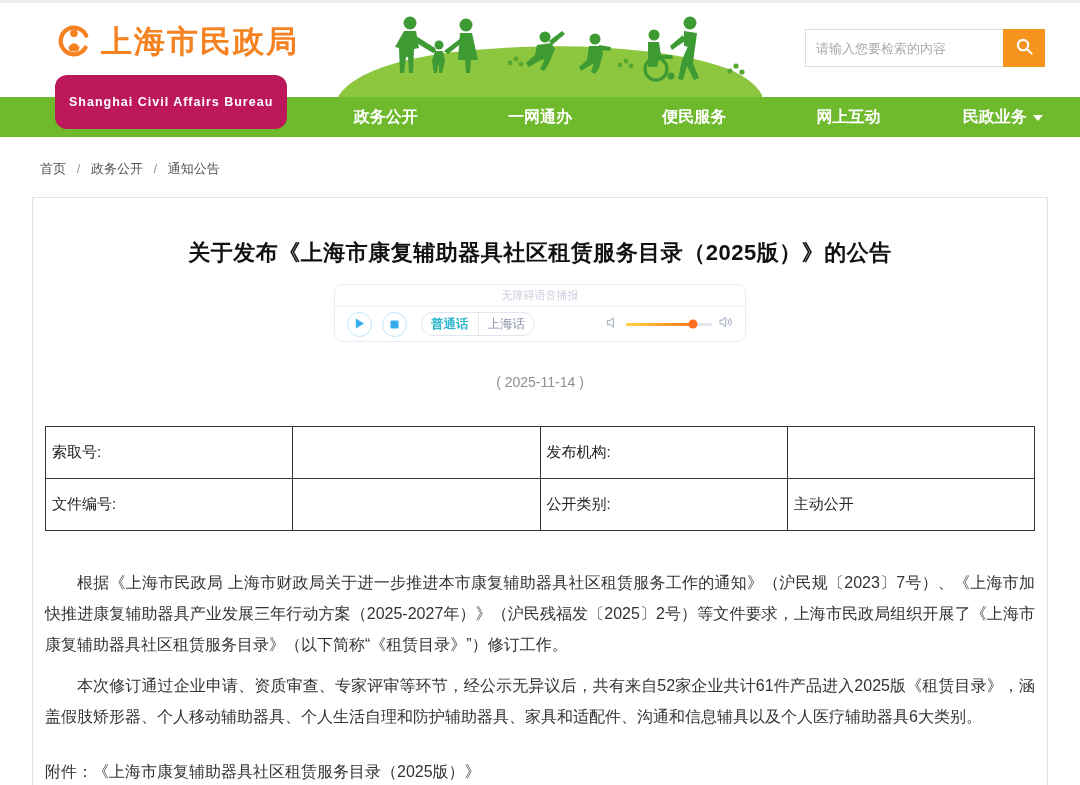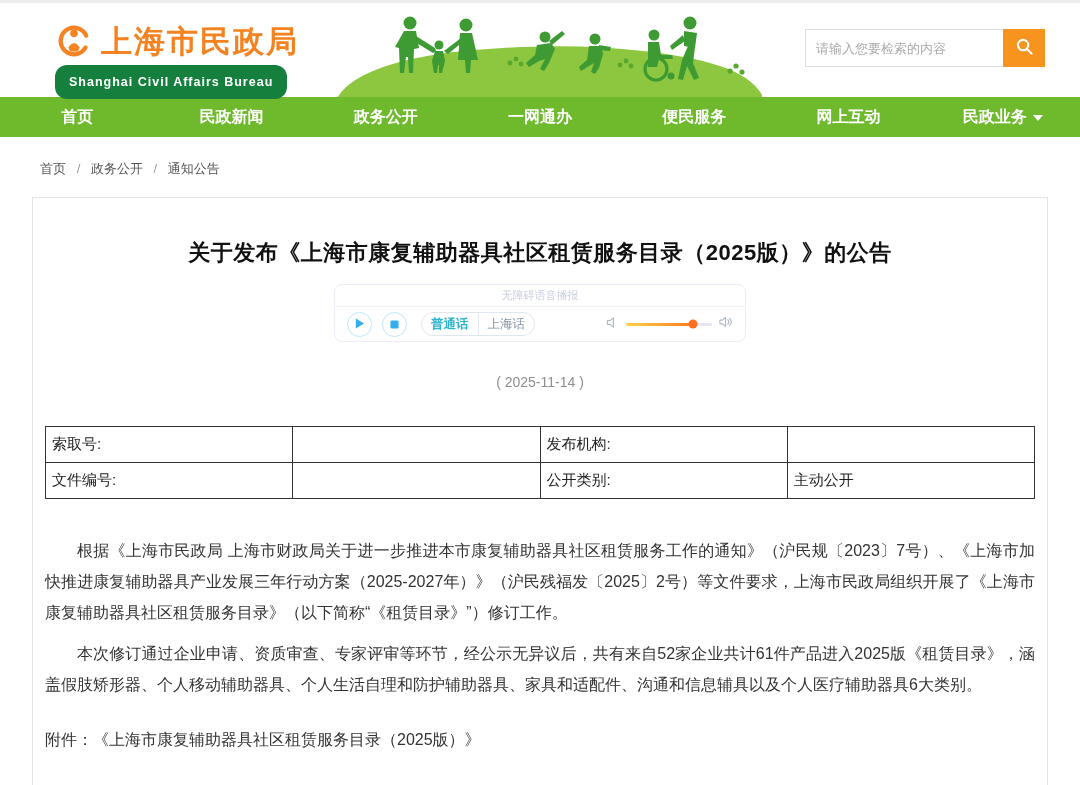--- a/index.html
+++ b/index.html
@@ -5,22 +5,22 @@
   * { margin:0; padding:0; box-sizing:border-box; }
   html,body { width:1080px; height:785px; overflow:hidden; background:#fff;
     font-family:"Liberation Sans","DejaVu Sans",sans-serif; }
   body { border-top:3px solid #ededed; }
 
   
   .header { position:relative; height:94px; background:#fff; }
   .logo { position:absolute; left:55px; top:18px; cursor:pointer; }
   .logo-row { display:flex; align-items:center; gap:8px; }
   .logo-title { color:#f58220; font-size:31px; font-weight:bold; letter-spacing:2px; }
-  .logo-pill { margin-top:2px; display:inline-block; background:#15803d; color:#fff;
-    font-size:12.5px; font-weight:bold; letter-spacing:1px; padding:10px 14px;
+  .logo-pill { margin-top:12px; display:inline-block; background:#be185d; color:#fff;
+    font-size:12.5px; font-weight:bold; letter-spacing:1px; padding:20px 14px;
     border-radius:12px; white-space:nowrap; }
   .illustration { position:absolute; left:338px; bottom:0; width:424px; height:92px; }
   .search { position:absolute; right:35px; top:26px; display:flex; }
   .search input { width:198px; height:38px; border:1px solid #ddd; border-right:none;
     font-size:13px; padding:0 10px; color:#333; outline:none; }
   .search input::placeholder { color:#aaa; }
   .search-btn { width:42px; height:38px; background:#f7941d; border:none; cursor:pointer;
     display:flex; align-items:center; justify-content:center; }
 
   
@@ -59,21 +59,21 @@
   .vol-fill { position:absolute; left:0; top:0; height:3px; width:78%; border-radius:2px;
     background:linear-gradient(90deg,#ffd24a,#ff7a1c); }
   .vol-knob { position:absolute; left:78%; top:50%; transform:translate(-50%,-50%);
     width:9px; height:9px; border-radius:50%; background:#ff6f1f; }
 
   .pub-date { text-align:center; color:#8f8f8f; font-size:14px; margin:32px 0 36px; }
 
   
   .meta-table { width:100%; border-collapse:collapse; font-size:15px; color:#222;
     table-layout:fixed; }
-  .meta-table td { border:1px solid #333; height:29px; padding:8px 6px; }
+  .meta-table td { border:1px solid #333; height:29px; padding:16px 6px; }
 
   
   .article-body { margin-top:36px; }
   .article-body p { font-size:16px; color:#333; line-height:1.95; text-indent:2em;
     margin-bottom:9px; text-align:justify; }
   .attachment { margin-top:30px; font-size:16px; color:#333; display:flex; }
   .attachment .doc { cursor:pointer; }
 </style>
 </head>
 <body>

